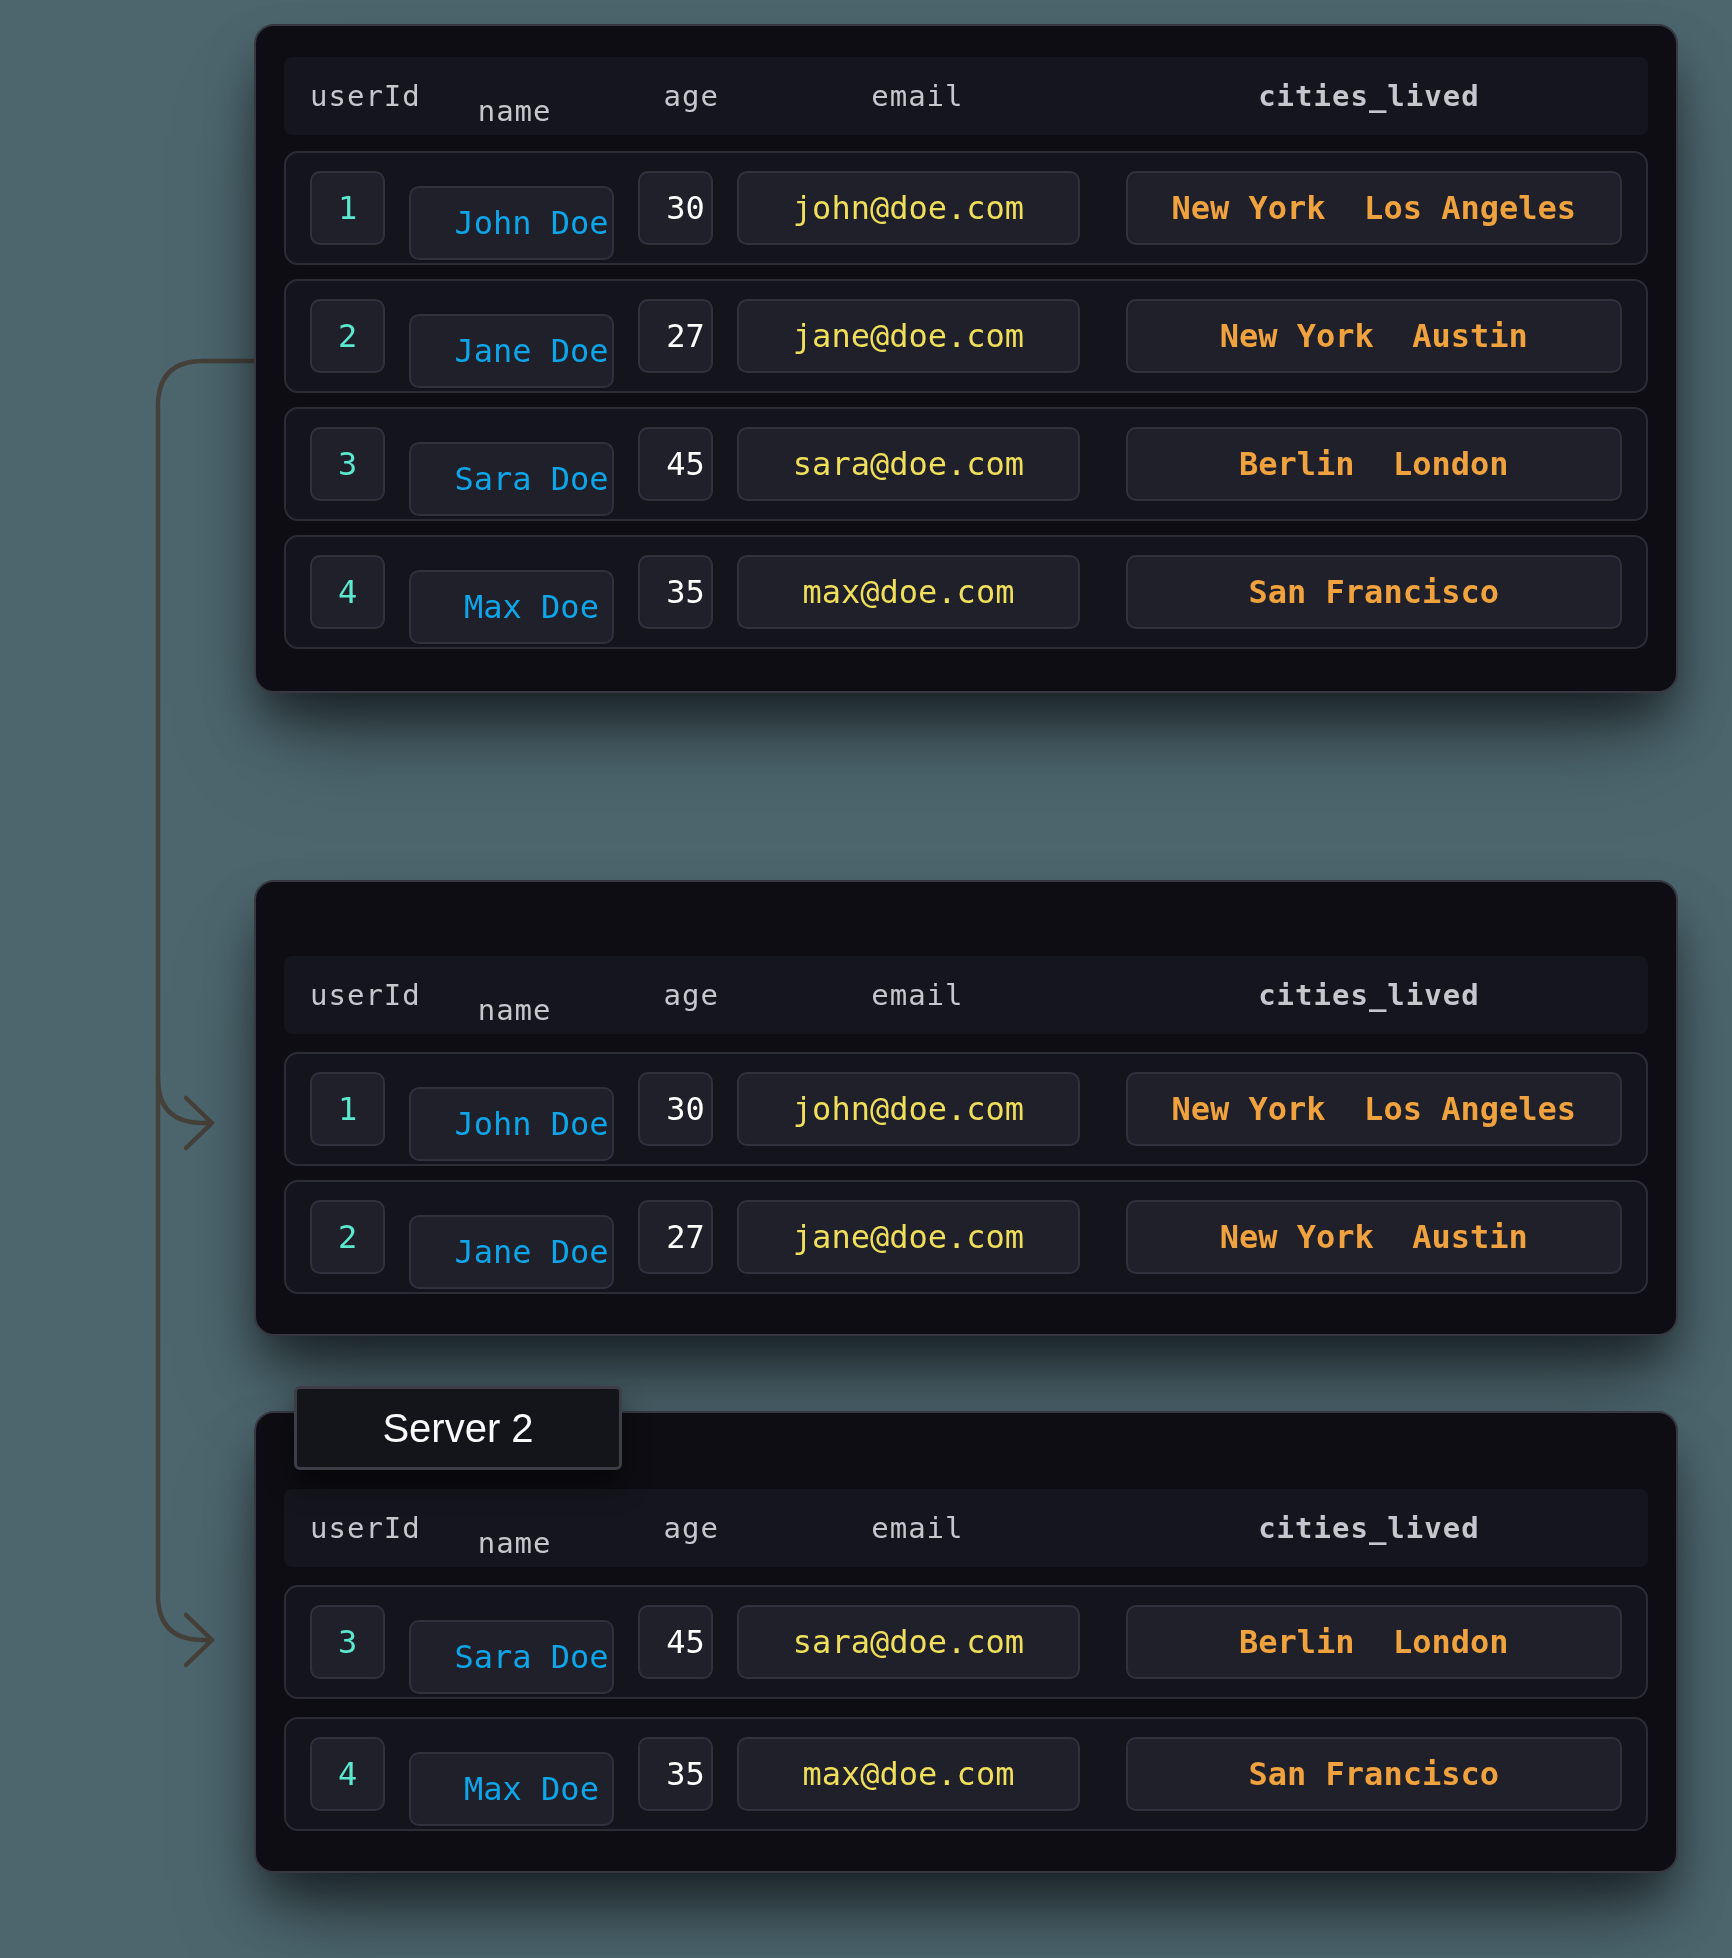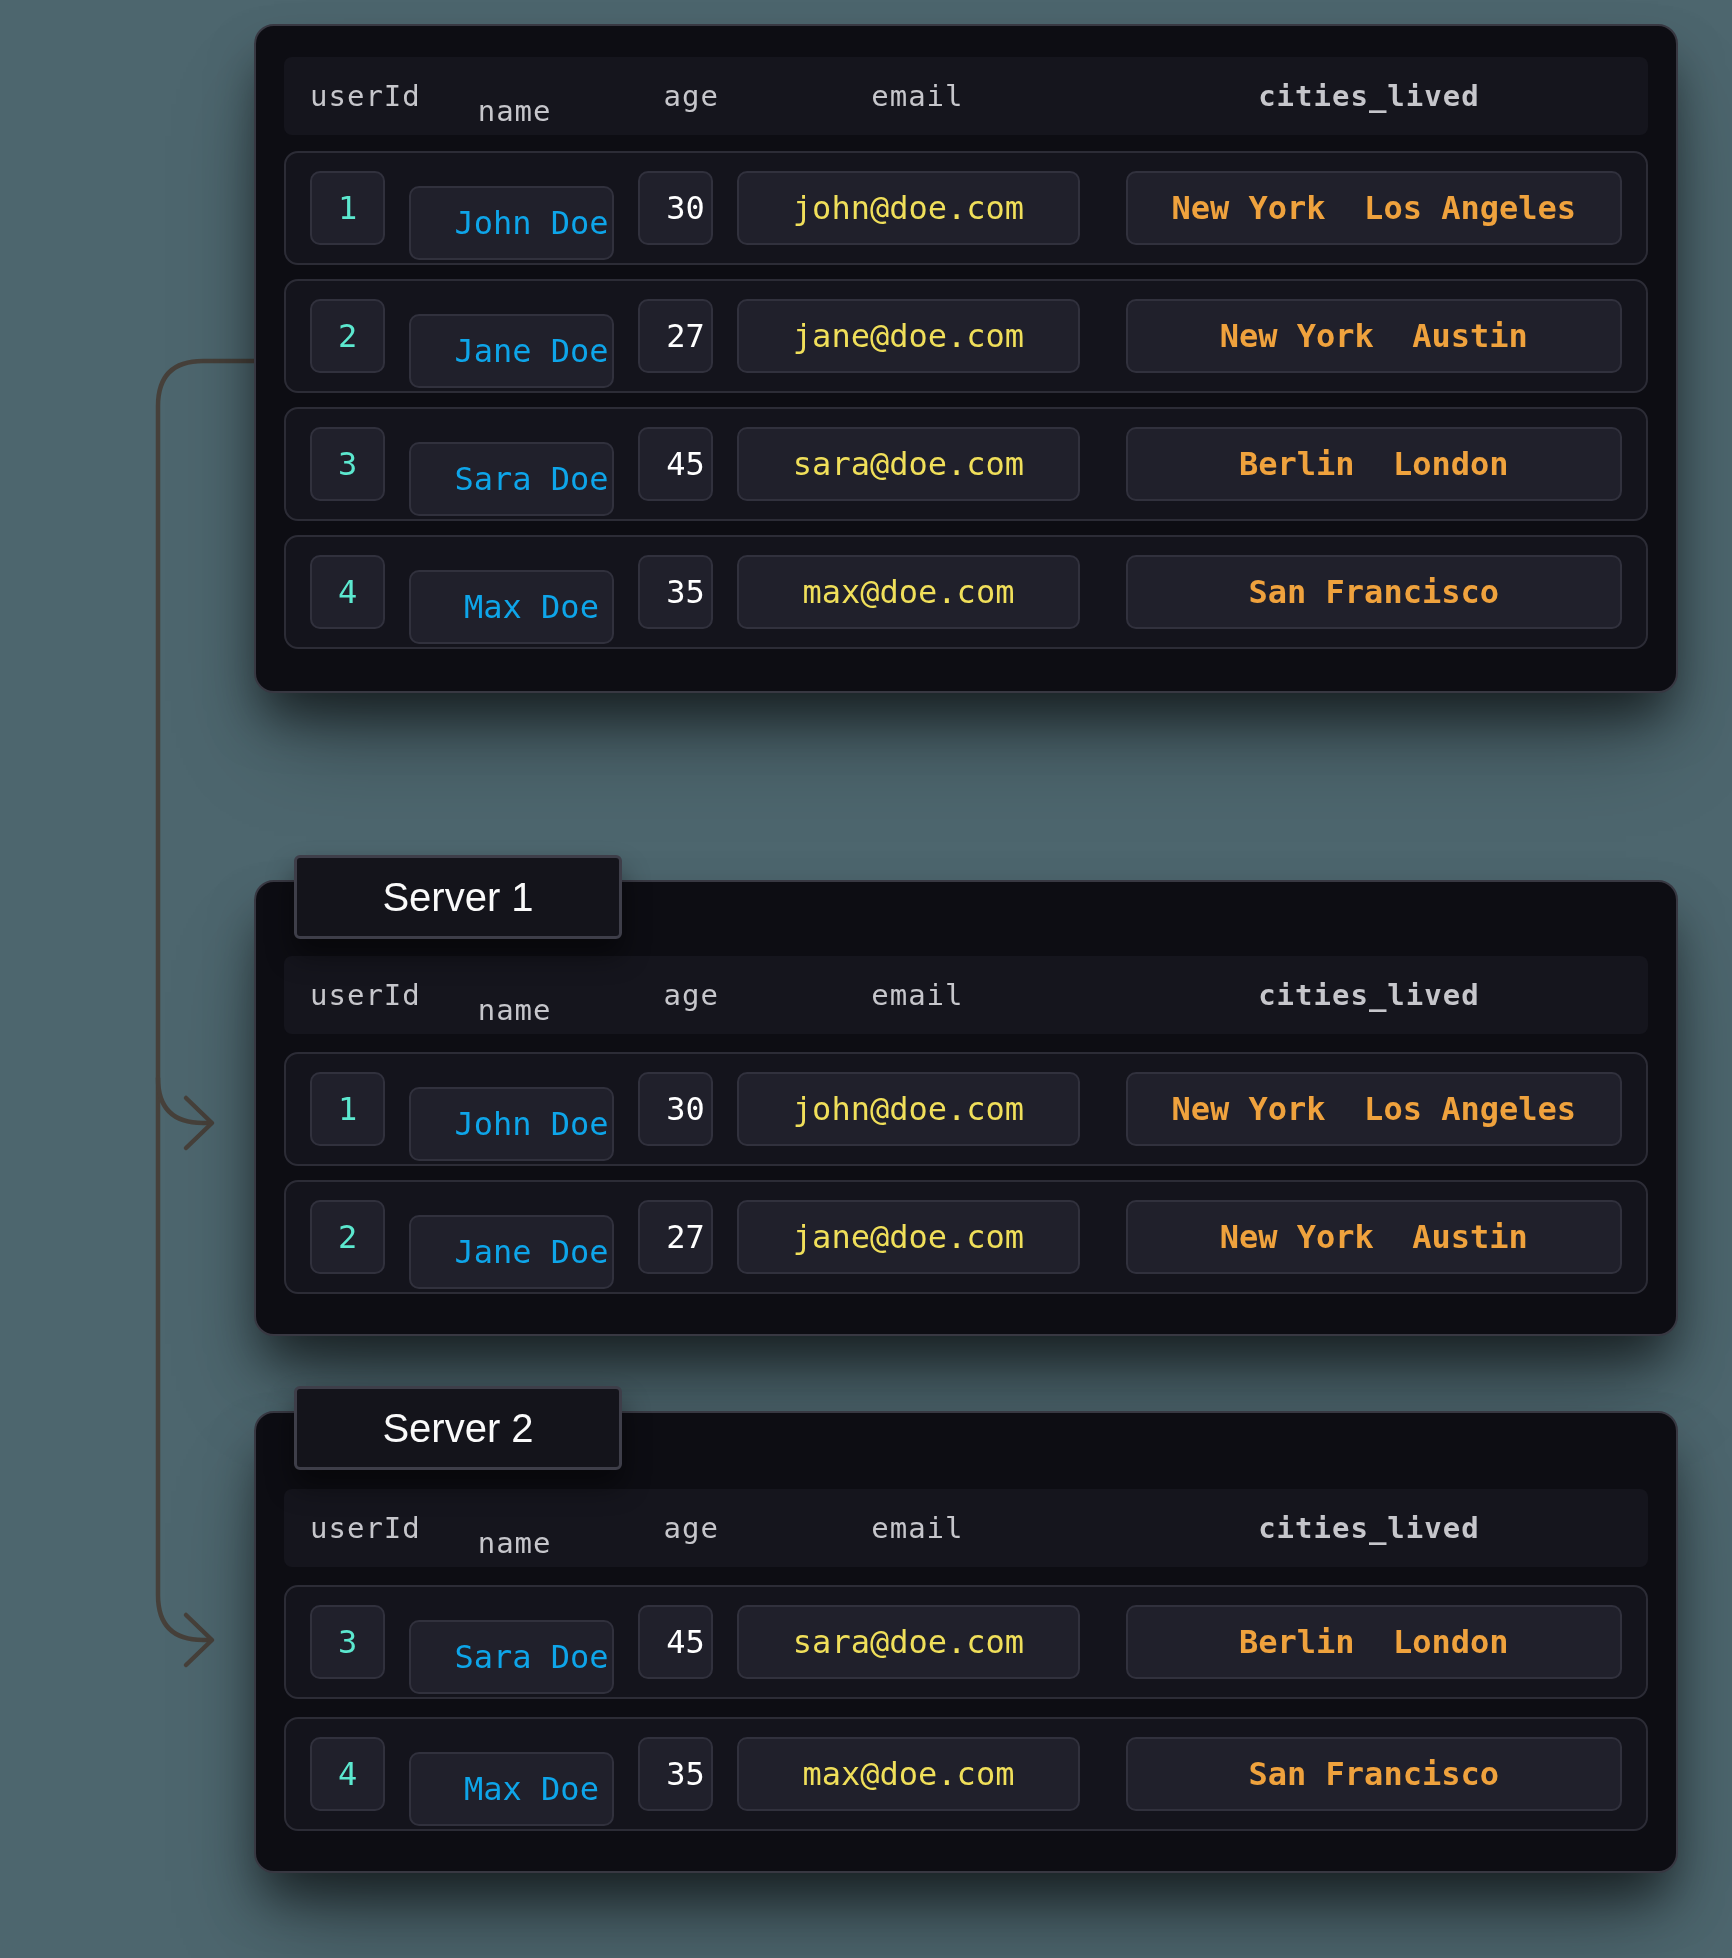--- a/index.html
+++ b/index.html
@@ -135,21 +135,20 @@
     <div class="trow">
       <div class="cell w-id c-id">4</div>
       <div class="cell w-name c-name">Max Doe</div>
       <div class="cell w-age c-age">35</div>
       <div class="cell w-email c-email">max@doe.com</div>
       <div class="cell w-cities c-cities">San Francisco</div>
     </div>
   </section>
 
   <section class="table-panel" id="table-server1">
-    <div class="server-tag">Server 1</div>
     <div class="thead">
       <div class="hcol w-id">userId</div>
       <div class="hcol w-name">name</div>
       <div class="hcol w-age">age</div>
       <div class="hcol w-email">email</div>
       <div class="hcol w-cities">cities_lived</div>
     </div>
     <div class="trow">
       <div class="cell w-id c-id">1</div>
       <div class="cell w-name c-name">John Doe</div>

